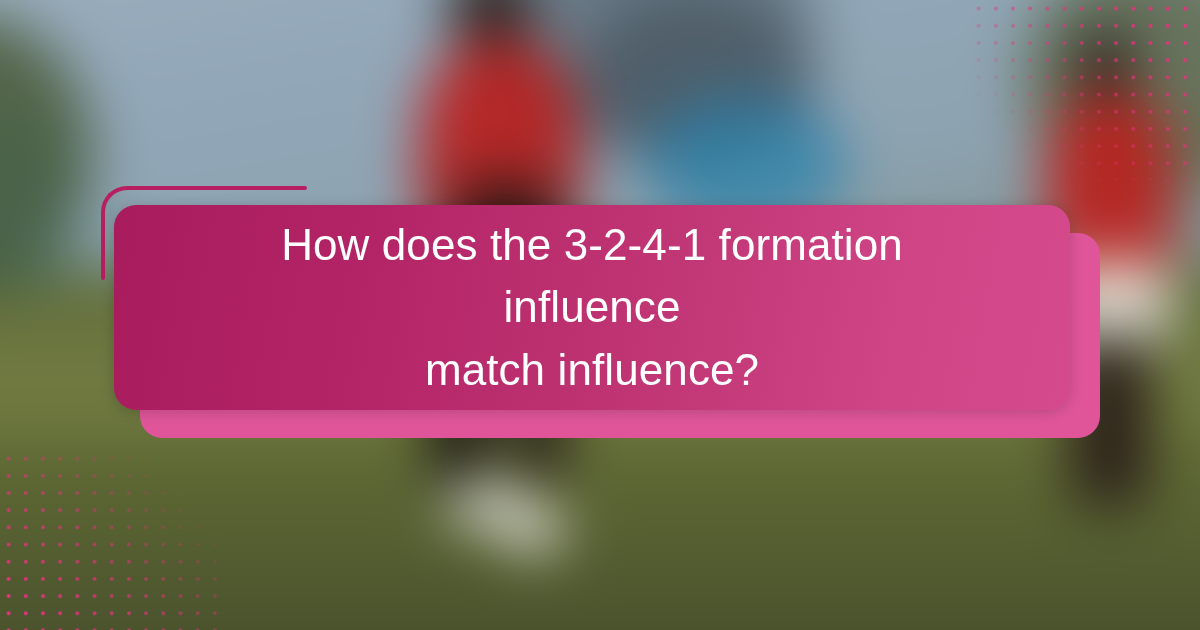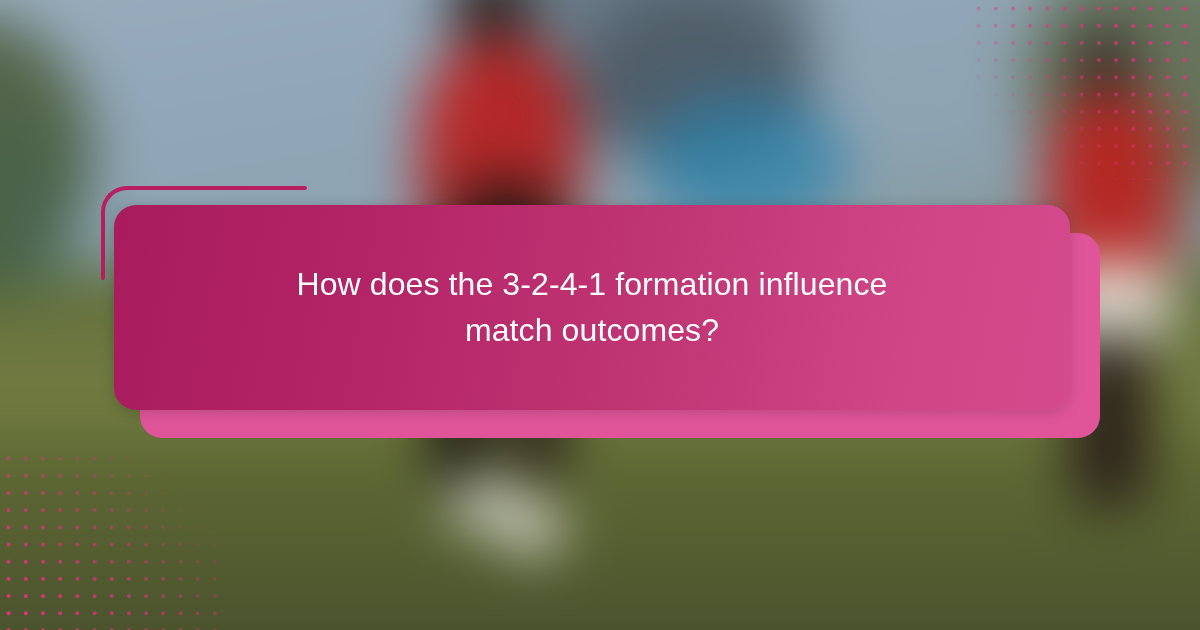--- a/index.html
+++ b/index.html
@@ -109,21 +109,21 @@
     width:956px; height:205px;
     border-radius:22px;
     background:linear-gradient(100deg,#a81c5e 0%,#b32466 26%,#c13675 58%,#cf4586 82%,#d44a8c 100%);
     box-shadow:0 2px 14px rgba(0,0,0,.18);
     display:flex; align-items:center; justify-content:center;
   }
   .headline {
     width:720px;
     text-align:center;
     color:#ffffff;
-    font-size:32px;
+    font-size:44px;
     font-weight:400;
     line-height:1.42;
     letter-spacing:.1px;
     padding:0 8px;
   }
   .headline .ln { display:block; }
 </style>
 </head>
 <body>
 
@@ -162,17 +162,17 @@
   <div class="outline-bracket">
     <span class="outline-cap-r"></span>
     <span class="outline-cap-b"></span>
   </div>
 
   <div class="card-back"></div>
 
   <div class="card-front">
     <h1 class="headline">
       <span class="ln">How does the 3-2-4-1 formation influence</span>
-      <span class="ln">match outcomes?</span>
+      <span class="ln">match influence?</span>
     </h1>
   </div>
 
 </div>
 
 </body></html>

